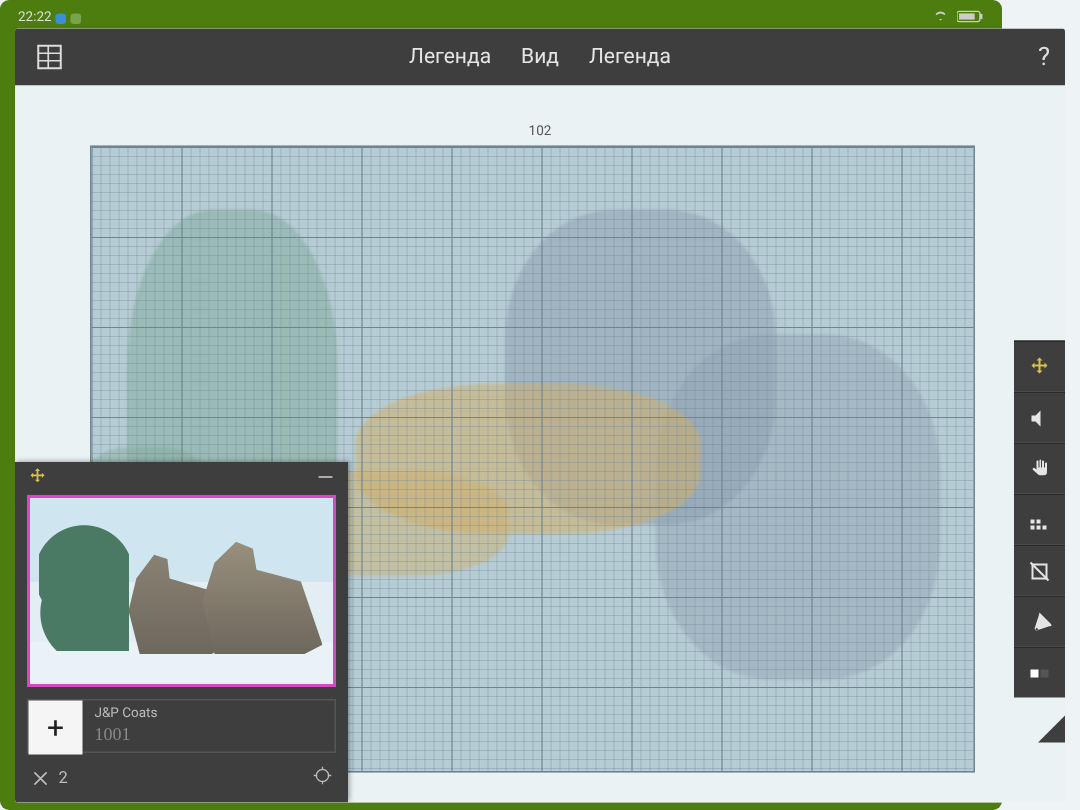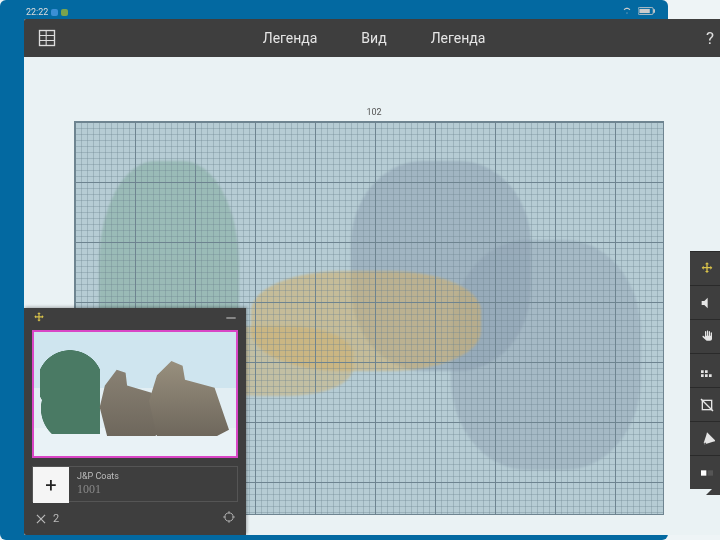--- a/index.html
+++ b/index.html
@@ -1,30 +1,30 @@
 <!DOCTYPE html>
 <html><head>
 <meta charset="utf-8">
 <style>
   * { box-sizing: border-box; margin: 0; padding: 0; }
   html, body { width: 720px; height: 540px; overflow: hidden; font-family: -apple-system, Roboto, Arial, sans-serif; background:#eef4f6;}
-  .tablet-frame { width:668px; height:540px; background:#0369a1; padding:5px 10px 10px 24px; border-radius:6px; }
+  .tablet-frame { width:668px; height:540px; background:#4d7c0f; padding:5px 10px 10px 10px; border-radius:6px; }
   .status-bar { height:14px; display:flex; justify-content:space-between; align-items:center; color:#ddd; font-size:9px; padding:0 2px;}
   .status-left { display:flex; align-items:center; gap:3px;}
   .status-left .dot { width:7px; height:7px; background:#3b8fd5; border-radius:2px;}
   .status-left .dot2 { width:7px; height:7px; background:#7aa34d; border-radius:2px;}
   .status-right { display:flex; align-items:center; gap:5px;}
   .wifi-icon, .batt-icon { display:inline-block;}
   .screen { width:700px; height:516px; background:#eaf2f4; position:relative; overflow:hidden; border-radius:2px;}
   .app-bar { height:38px; background:#3e3e3e; display:flex; align-items:center; color:#ddd; position:relative;}
   .apptool-icon { width:46px; display:flex; align-items:center; justify-content:center;}
-  .tabs { position:absolute; left:50%; transform:translateX(-50%); display:flex; gap:44px; font-size:14px; color:#e5e5e5;}
+  .tabs { position:absolute; left:50%; transform:translateX(-50%); display:flex; gap:20px; font-size:14px; color:#e5e5e5;}
   .tab { display:flex; align-items:center; height:38px; cursor:pointer;}
   .help-btn { position:absolute; right:10px; top:0; height:38px; display:flex; align-items:center; font-size:17px; color:#ddd; cursor:pointer;}
-  .canvas-wrap { position:absolute; left:0; top:38px; right:0; bottom:0; background:#eaf2f4;margin-top:24px;}
+  .canvas-wrap { position:absolute; left:0; top:38px; right:0; bottom:0; background:#eaf2f4;}
   .ruler-label-top { position:absolute; top:26px; left:50%; transform:translateX(-50%); font-size:9px; color:#555;}
   .ruler-label-right { position:absolute; right:24px; top:55%; transform:translateY(-50%) rotate(90deg); font-size:9px; color:#555;}
   .grid-area { position:absolute; left:50px; top:40px; right:60px; bottom:20px; background:#b6ccd4; border:1px solid #6e8490; overflow:hidden;}
   .grid-lines { position:absolute; inset:0;
     background-image:
       linear-gradient(#6e8490 1px, transparent 1px),
       linear-gradient(90deg, #6e8490 1px, transparent 1px),
       linear-gradient(rgba(110,132,144,0.35) 1px, transparent 1px),
       linear-gradient(90deg, rgba(110,132,144,0.35) 1px, transparent 1px);
     background-size: 60px 60px, 60px 60px, 6px 6px, 6px 6px;

